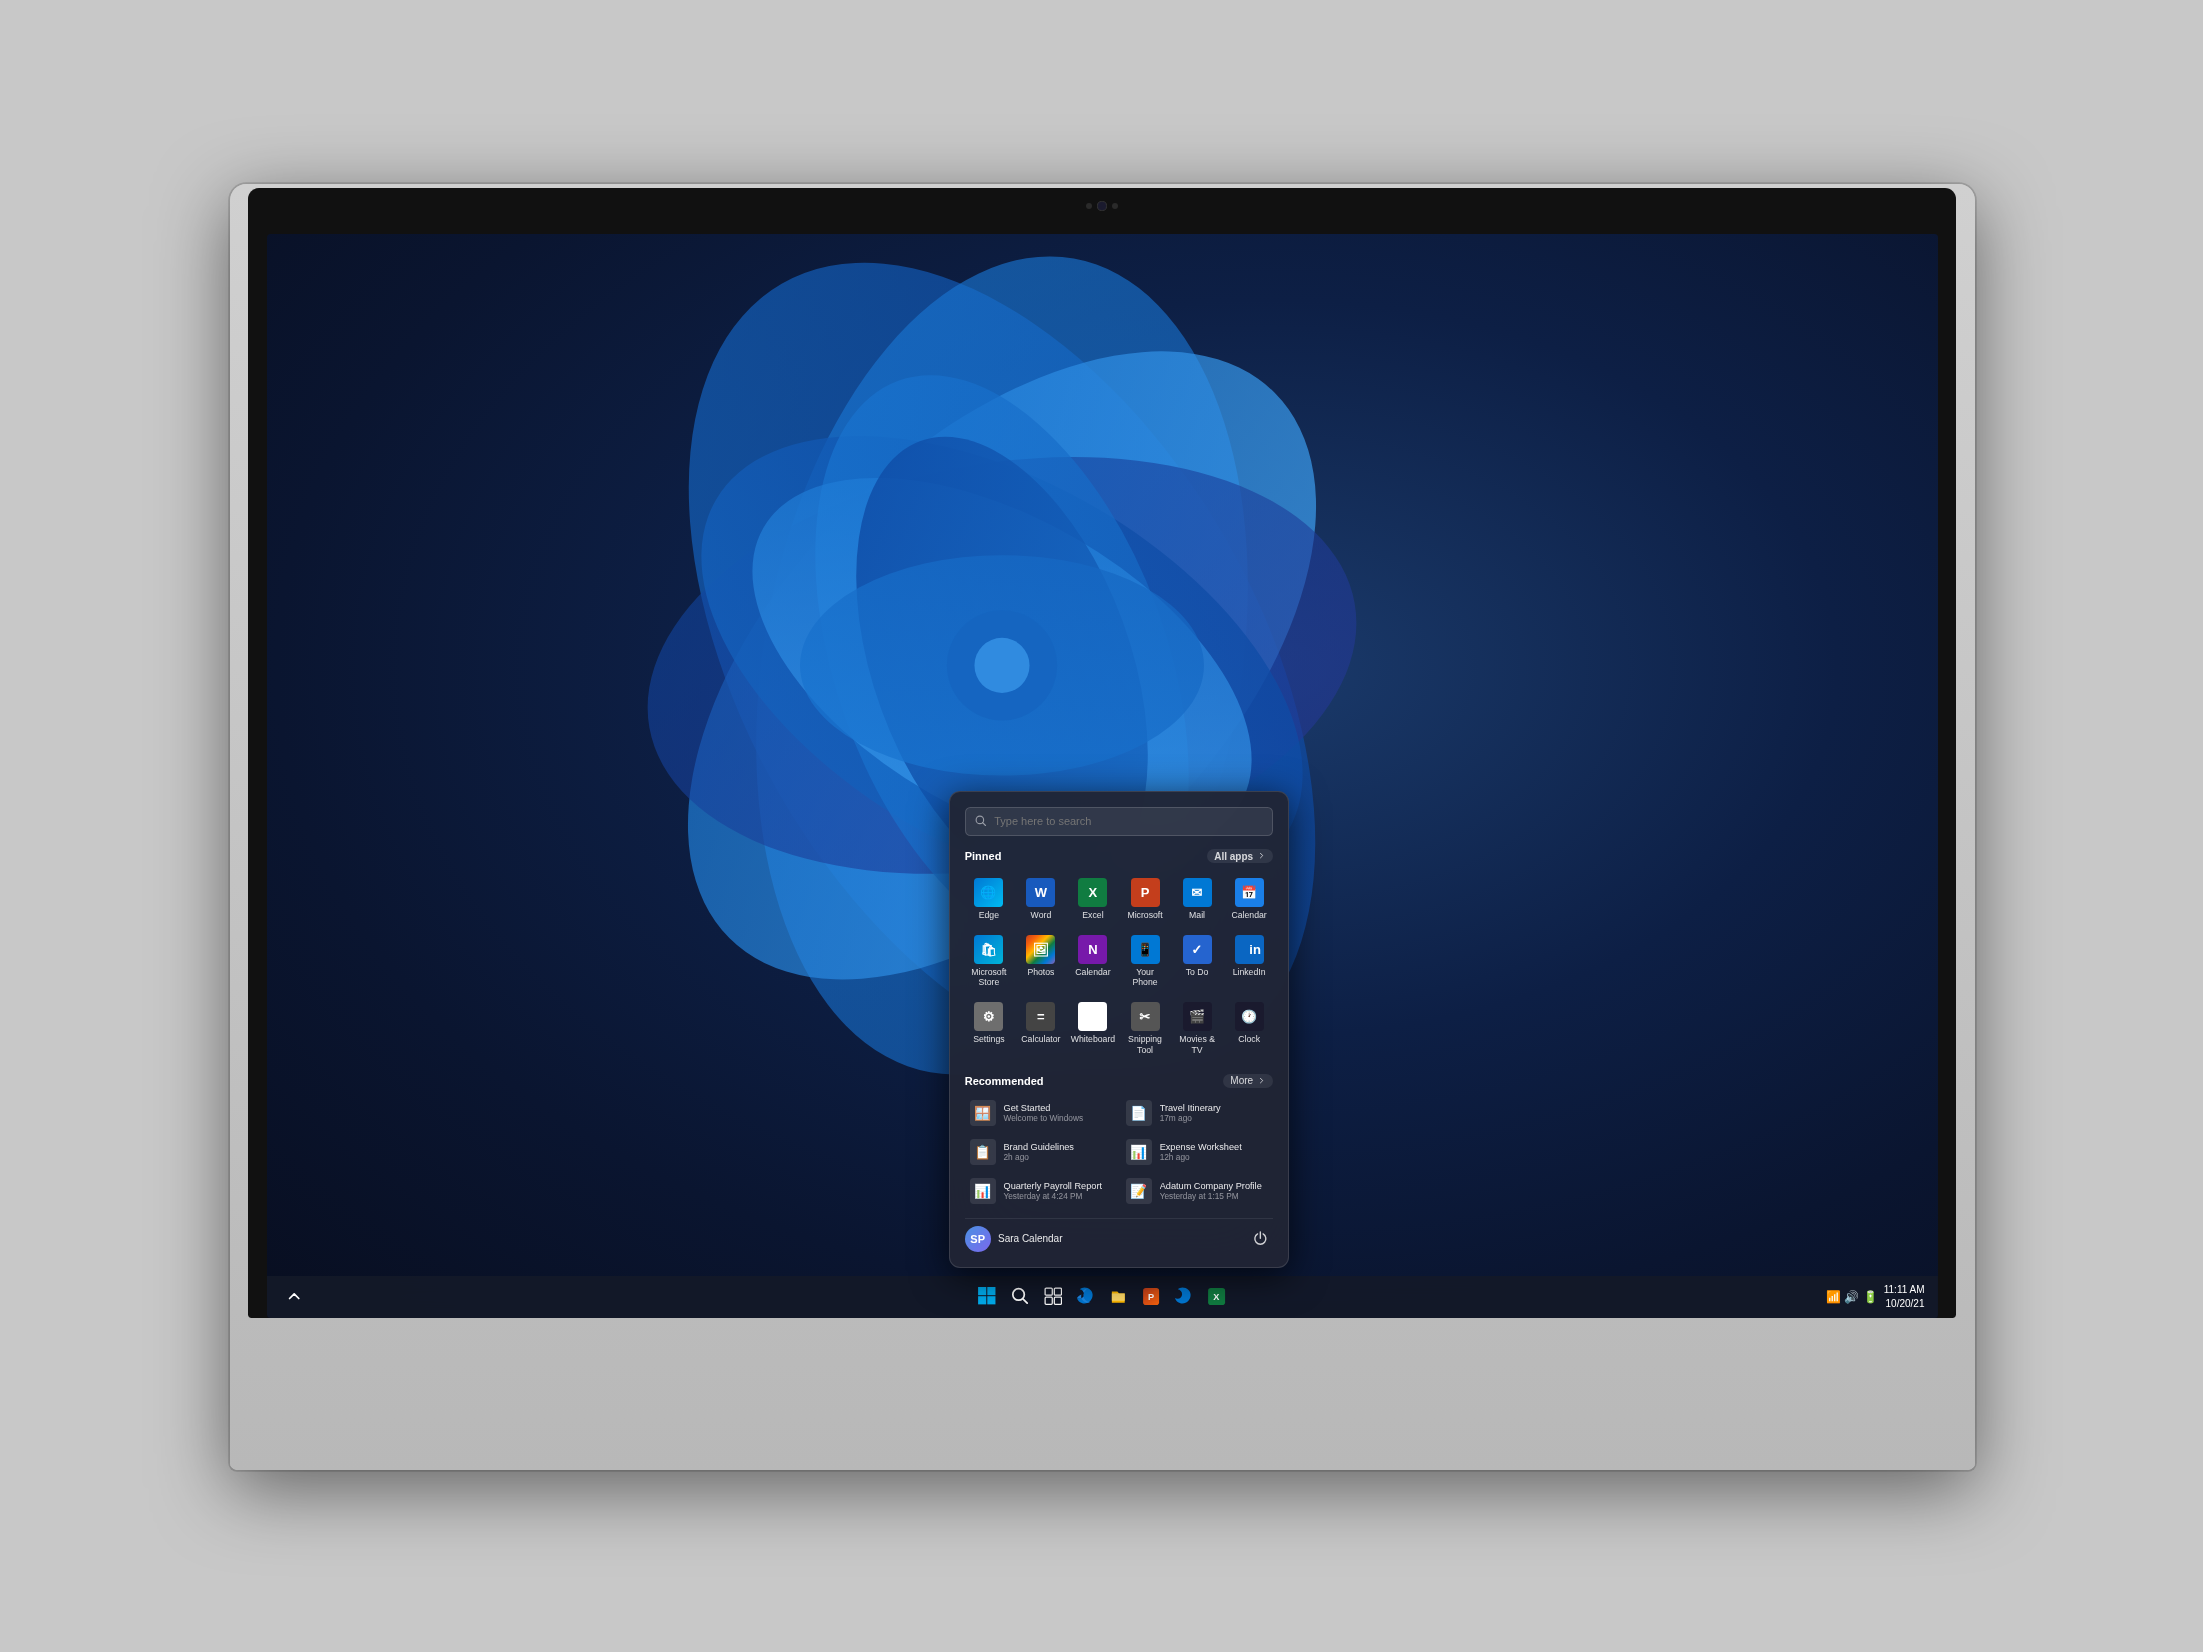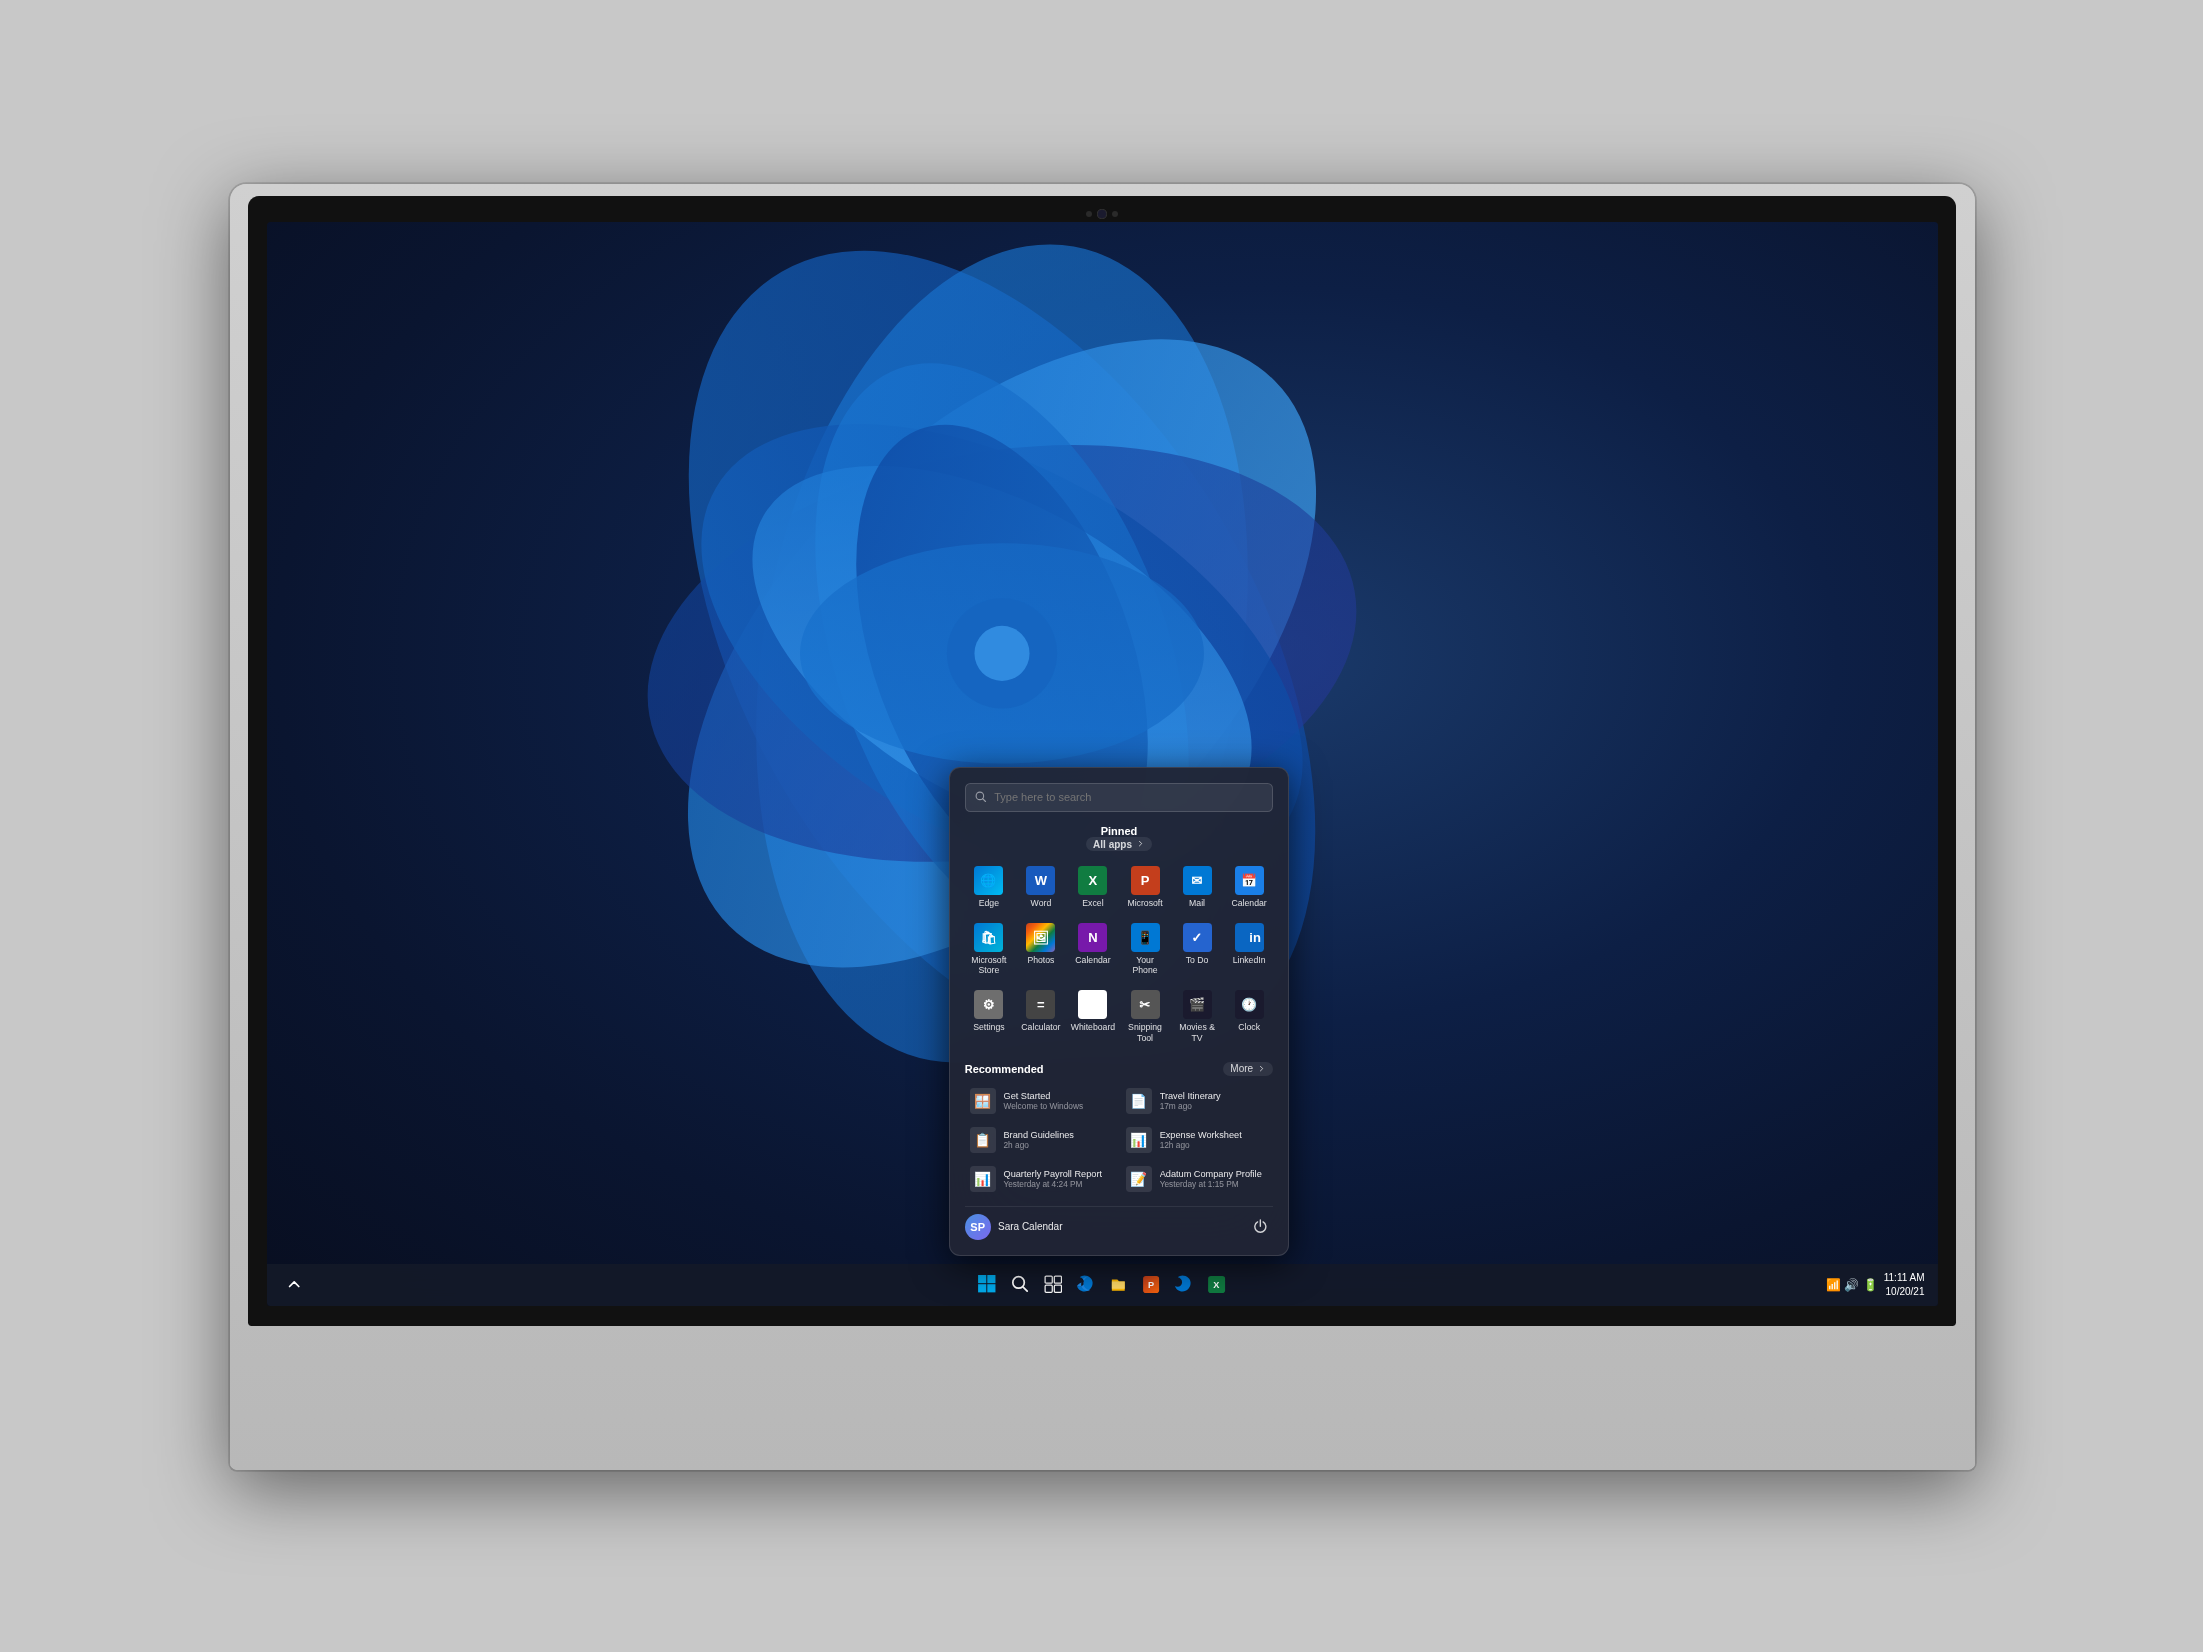--- a/index.html
+++ b/index.html
@@ -26,25 +26,25 @@
       align-items: center;
       position: relative;
     }
 
     
     .screen-bezel {
       width: 1708px;
       height: 1130px;
       background: #111;
       border-radius: 11px 11px 3.7px 3.7px;
-      margin-top: 12px;
+      margin-top: 4px;
       display: flex;
       flex-direction: column;
       align-items: center;
-      justify-content: flex-start;
+      justify-content: flex-end;
       position: relative;
       overflow: hidden;
     }
 
     
     .camera-bar {
       width: 100%;
       height: 26px;
       display: flex;
       align-items: center;
@@ -163,21 +163,20 @@
       font-size: 11px;
       flex: 1;
     }
 
     
     .section-header {
       display: flex;
       justify-content: space-between;
       align-items: center;
       margin-bottom: 9.2px;
-      flex-direction: column;
     }
     .section-title {
       font-size: 11px;
       font-weight: 600;
       color: #fff;
     }
     .all-apps-btn {
       display: flex;
       align-items: center;
       gap: 3.7px;

